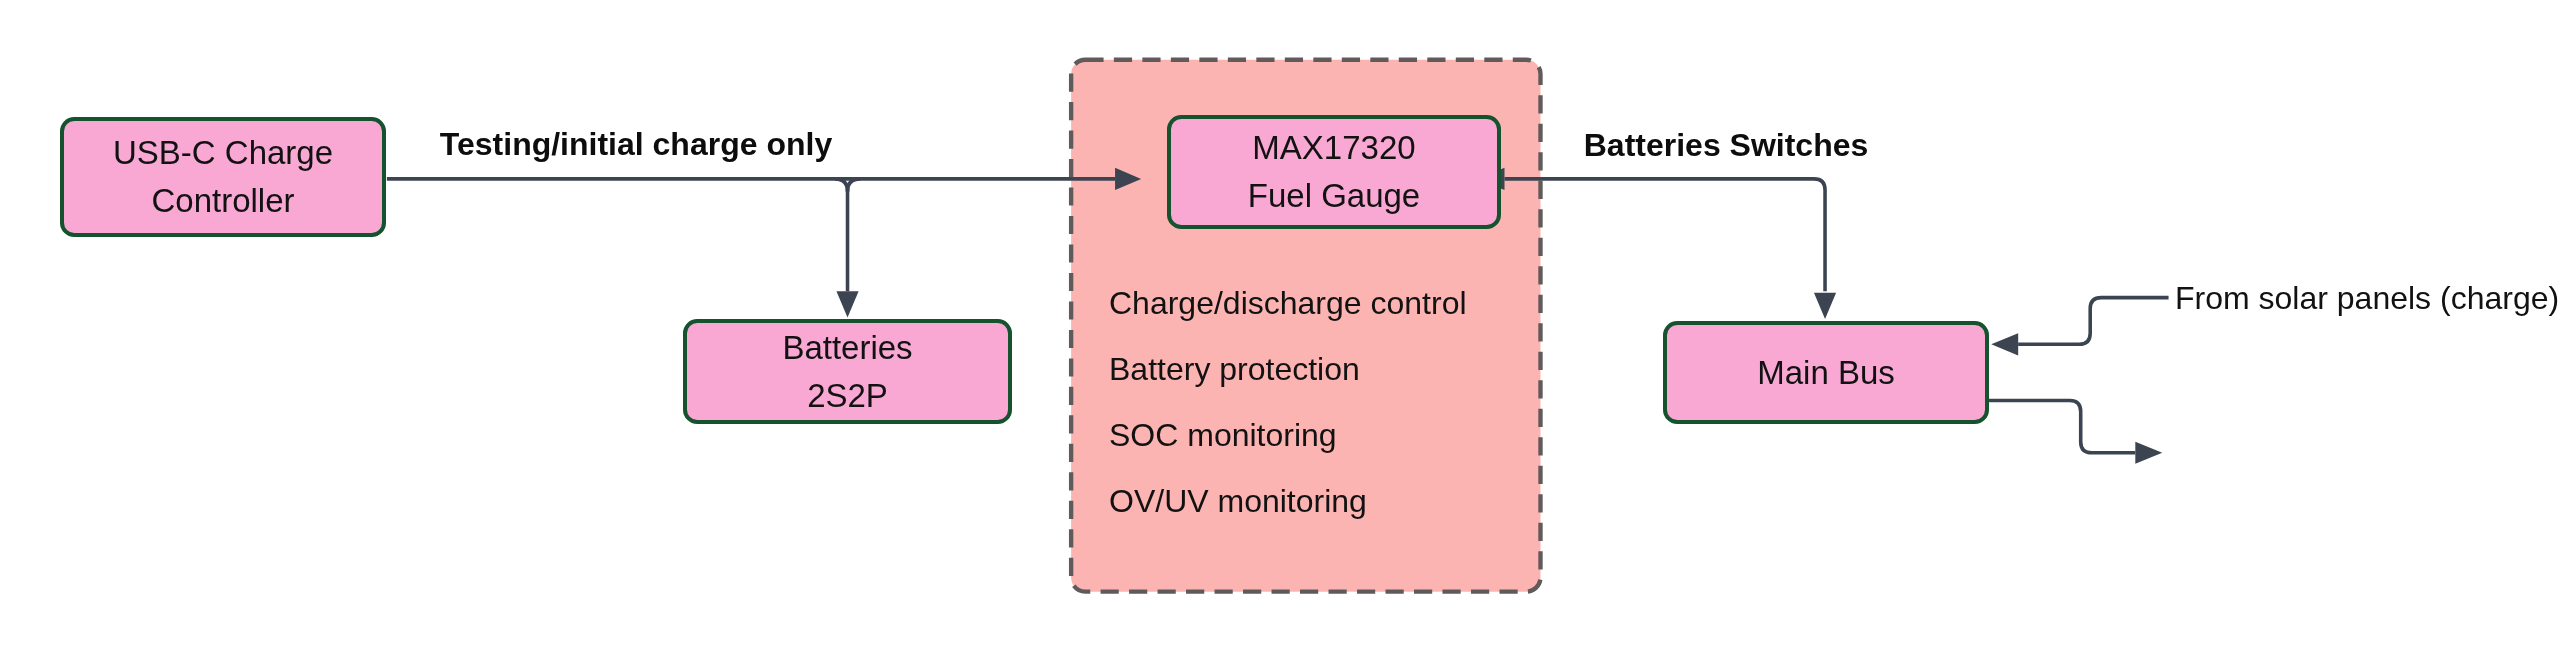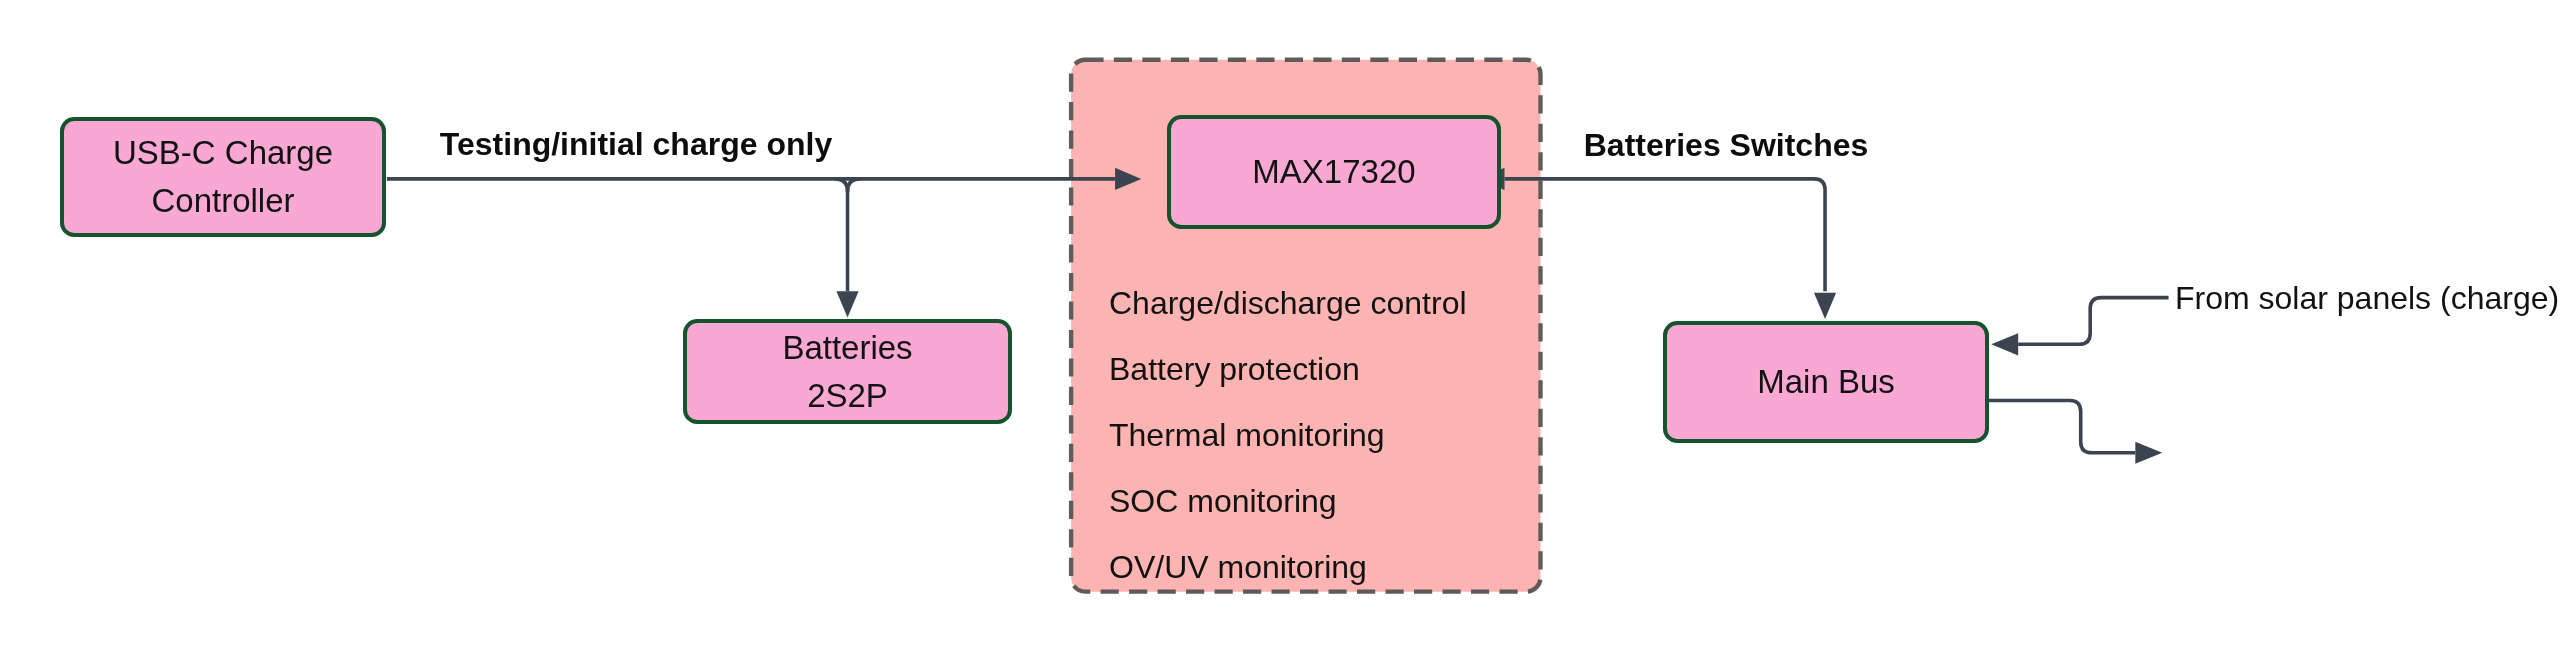--- a/index.html
+++ b/index.html
@@ -23,21 +23,21 @@
     align-items:center;
     justify-content:center;
     text-align:center;
     font-size:33px;
     line-height:48px;
     z-index:2;
   }
   .node-usb{left:60px;top:117px;width:326px;height:120px;}
   .node-batteries{left:683px;top:319px;width:329px;height:105px;}
   .node-fuel-gauge{left:1143px;top:115px;width:334px;height:114px;margin-left:24px;}
-  .node-main-bus{left:1663px;top:321px;width:326px;height:122px;}
+  .node-main-bus{left:1663px;top:321px;width:326px;height:103px;}
   .edge-label{
     position:absolute;
     font-size:32px;
     font-weight:bold;
     line-height:40px;
     text-align:center;
     z-index:2;
     color:#0d0d0d;
     white-space:nowrap;
   }
@@ -99,30 +99,30 @@
     <div>Controller</div>
   </div>
 
   <div class="node node-batteries">
     <div>Batteries</div>
     <div>2S2P</div>
   </div>
 
   <div class="node node-fuel-gauge">
     <div>MAX17320</div>
+    <div>Fuel Gauge</div>
   </div>
 
   <div class="node node-main-bus">
     <div>Main Bus</div>
   </div>
 
   <div class="feature-list">
     <div class="feature-item">Charge/discharge control</div>
     <div class="feature-item">Battery protection</div>
-    <div class="feature-item">Thermal monitoring</div>
     <div class="feature-item">SOC monitoring</div>
     <div class="feature-item">OV/UV monitoring</div>
   </div>
 
   <div class="edge-label edge-label-testing">Testing/initial charge only</div>
   <div class="edge-label edge-label-deployment">Batteries Switches</div>
 
   <div class="annotation annotation-solar">From solar panels (charge)</div>
 
 </div>

